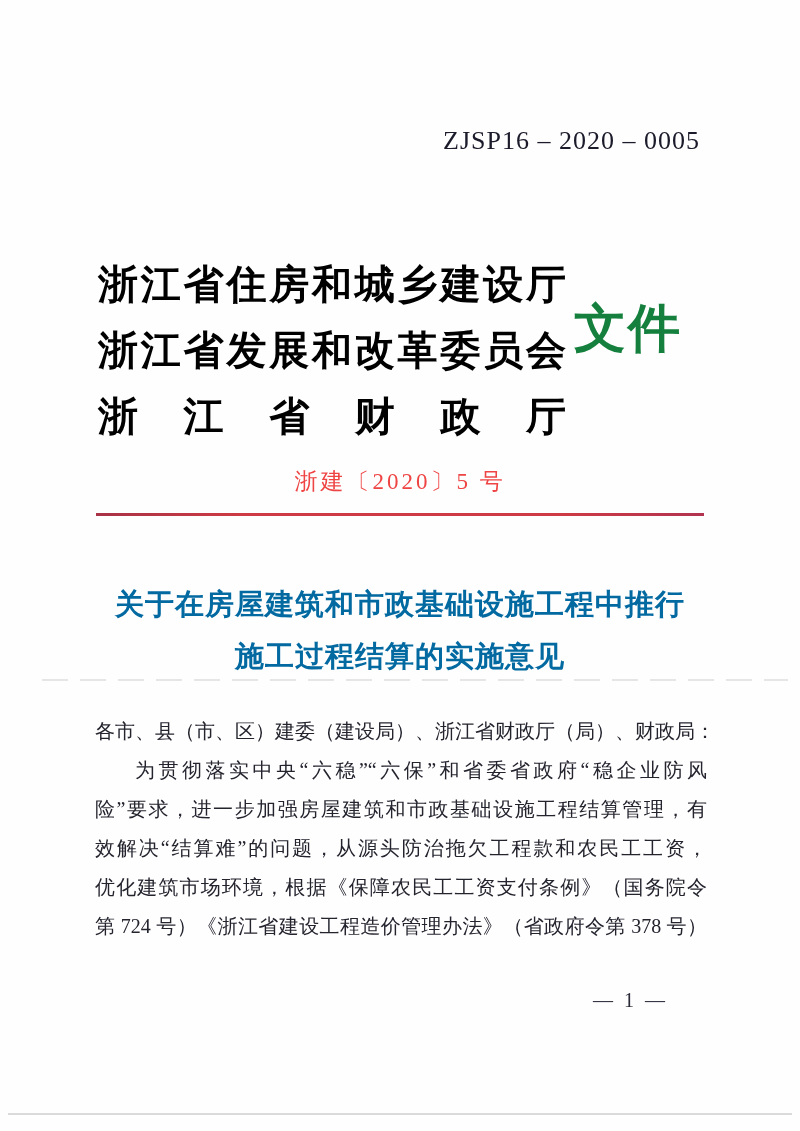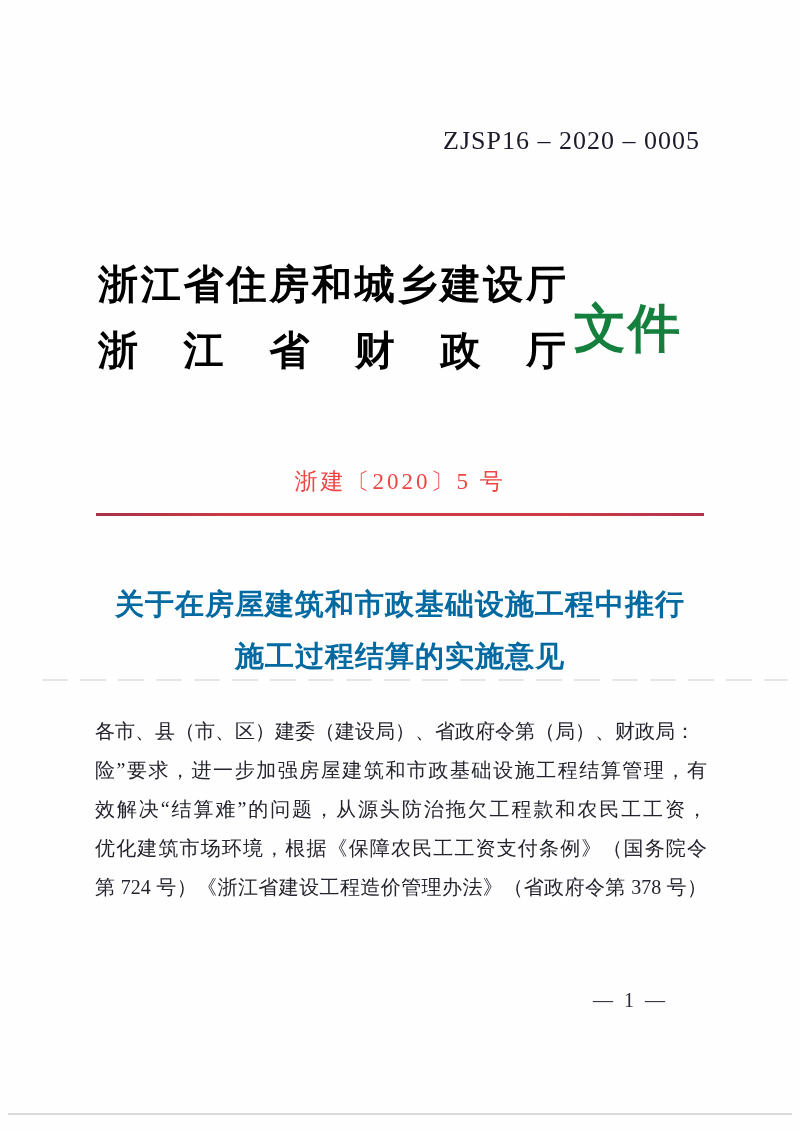--- a/index.html
+++ b/index.html
@@ -134,38 +134,40 @@
 </style>
 </head>
 <body>
 
 <div class="page">
 
   <div class="doc-id">ZJSP16 – 2020 – 0005</div>
 
   <div class="agency-block">
     <div class="agency-line">浙江省住房和城乡建设厅</div>
+    <div class="agency-line">浙江省发展和改革委员会</div>
     <div class="agency-line">浙江省财政厅</div>
   </div>
 
   <div class="doc-type">文件</div>
 
   <div class="doc-number">浙建〔2020〕5 号</div>
 
   <div class="red-rule"></div>
 
   <div class="doc-title">
     <div>关于在房屋建筑和市政基础设施工程中推行</div>
     <div>施工过程结算的实施意见</div>
   </div>
 
   <div class="fold-line"></div>
 
   <div class="body-block">
-    <div class="salutation">各市、县（市、区）建委（建设局）、省政府令第（局）、财政局：</div>
+    <div class="salutation">各市、县（市、区）建委（建设局）、浙江省财政厅（局）、财政局：</div>
+    <div class="para-line indent">为贯彻落实中央“六稳”“六保”和省委省政府“稳企业防风</div>
     <div class="para-line">险”要求，进一步加强房屋建筑和市政基础设施工程结算管理，有</div>
     <div class="para-line">效解决“结算难”的问题，从源头防治拖欠工程款和农民工工资，</div>
     <div class="para-line">优化建筑市场环境，根据《保障农民工工资支付条例》（国务院令</div>
     <div class="para-line">第 724 号）《浙江省建设工程造价管理办法》（省政府令第 378 号）</div>
   </div>
 
   <div class="page-number">— 1 —</div>
 
   <div class="bottom-edge-line"></div>
 

